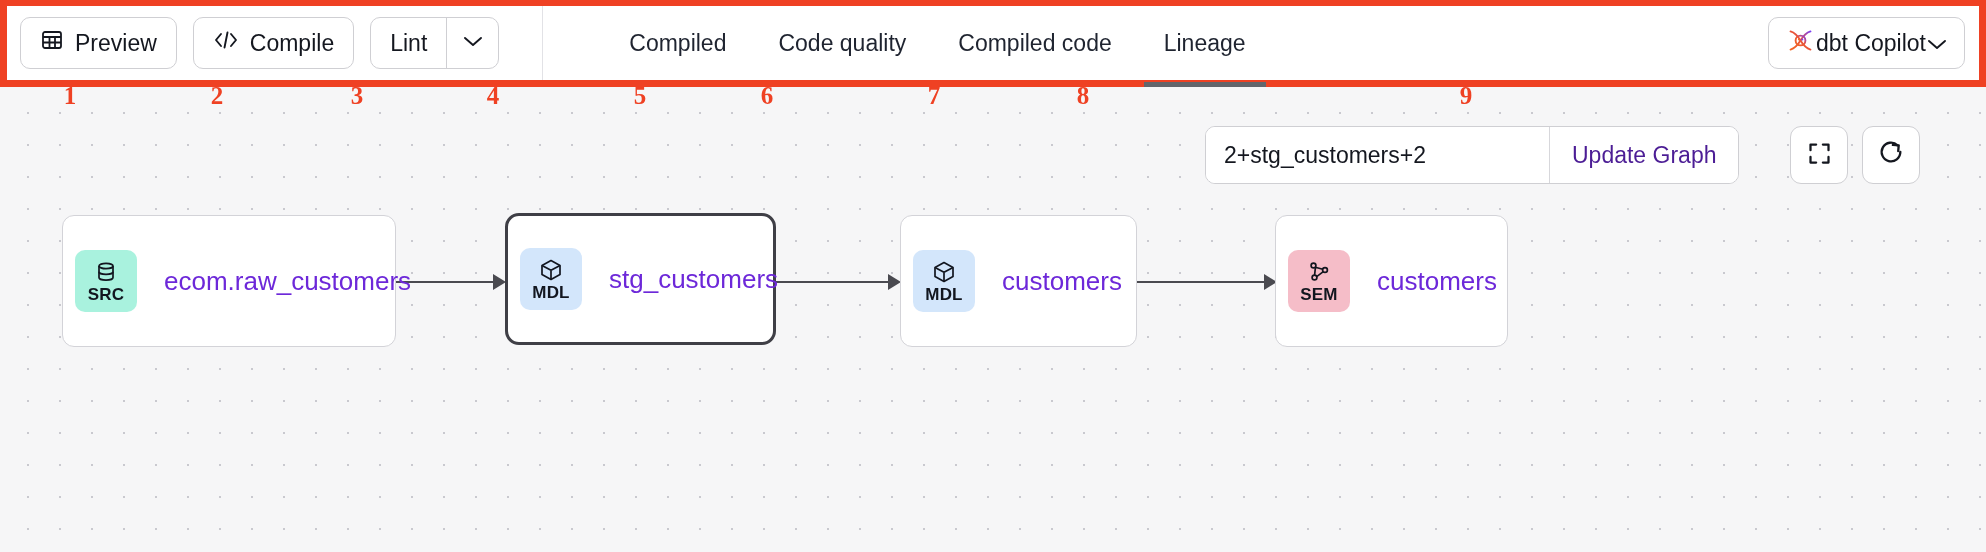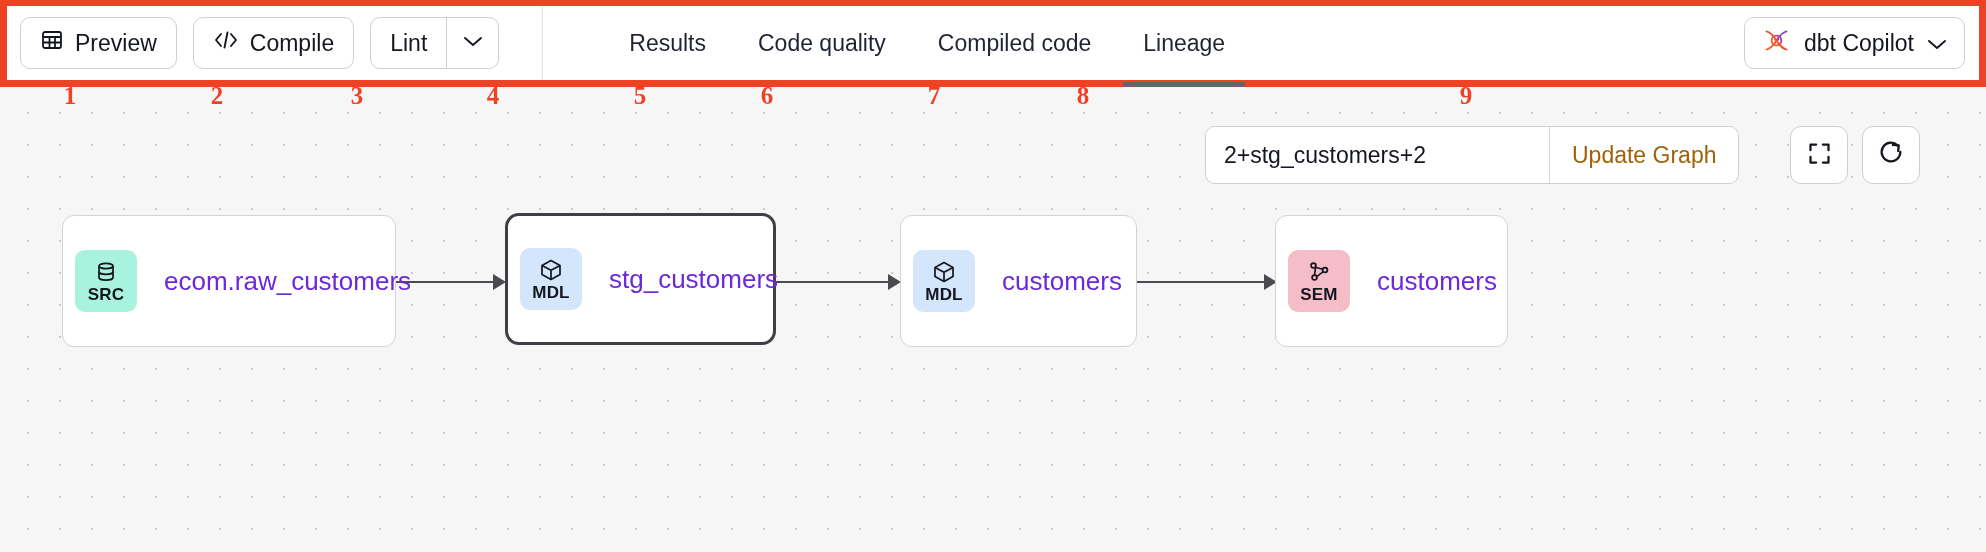--- a/index.html
+++ b/index.html
@@ -59,21 +59,21 @@
   }
   .tab.active::after {
     content: "";
     position: absolute; left: 6px; right: 6px; bottom: -8px;
     height: 6px; background: #63656b;
   }
 
   
   .copilot {
     position: absolute; right: 14px; top: 50%; transform: translateY(-50%);
-    display: flex; align-items: center; gap: 13px;
+    display: flex; align-items: center; gap: 1px;
     height: 52px; padding: 0 17px;
     border: 1px solid #cfcfd3; border-radius: 10px; background: #fff;
     font-size: 23px; font-weight: 500; color: #14171f; cursor: pointer;
     white-space: nowrap;
   }
 
   
   .annot {
     position: absolute; top: 82px;
     font-size: 25px; font-weight: 700; color: #ef4123;
@@ -93,21 +93,21 @@
   
   .graph-controls { position: absolute; left: 1205px; top: 126px; display: flex; align-items: center; }
   .selector-group { display: flex; align-items: stretch; height: 58px; border: 1px solid #cfcfd3; border-radius: 10px; background:#fff; overflow:hidden; }
   .selector-input {
     width: 344px; border: none; outline: none; background: #fff;
     font-family: "Liberation Sans", sans-serif; font-size: 23px; color: #14171f;
     padding: 0 18px; border-right: 1px solid #d7d7db;
   }
   .update-btn {
     display: flex; align-items: center; justify-content: center;
-    padding: 0 22px; font-size: 23px; color: #a16207; background: #fff;
+    padding: 0 22px; font-size: 23px; color: #4c1d95; background: #fff;
     cursor: pointer; white-space: nowrap; border: none;
     font-family: "Liberation Sans", sans-serif;
   }
   .icon-btn {
     width: 58px; height: 58px; border: 1px solid #cfcfd3; border-radius: 11px;
     background: #fff; display: flex; align-items: center; justify-content: center;
     cursor: pointer;
   }
 
   
@@ -181,21 +181,21 @@
               </svg>
           </span>
         </div>
       </div>
 
       <div class="tb-divider"></div>
     </div>
 
     <div class="tabs">
       <div class="tab">
-        <span>Results</span>
+        <span>Compiled</span>
       </div>
       <div class="tab">
         <span>Code quality</span>
       </div>
       <div class="tab">
         <span>Compiled code</span>
       </div>
       <div class="tab active">
         <span>Lineage</span>
       </div>

